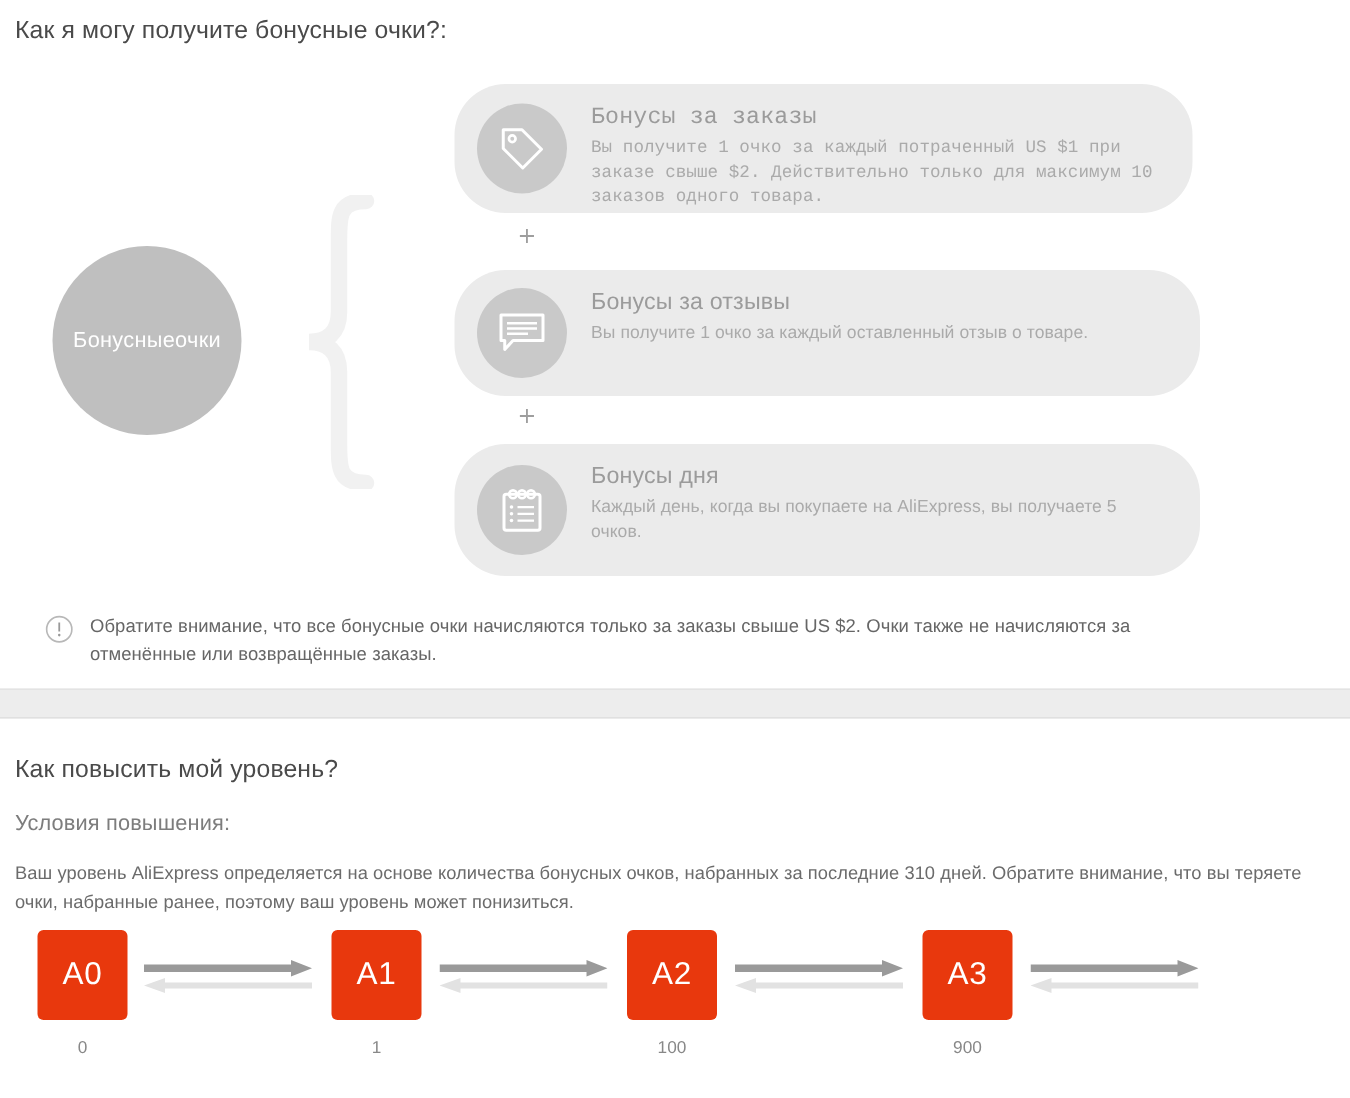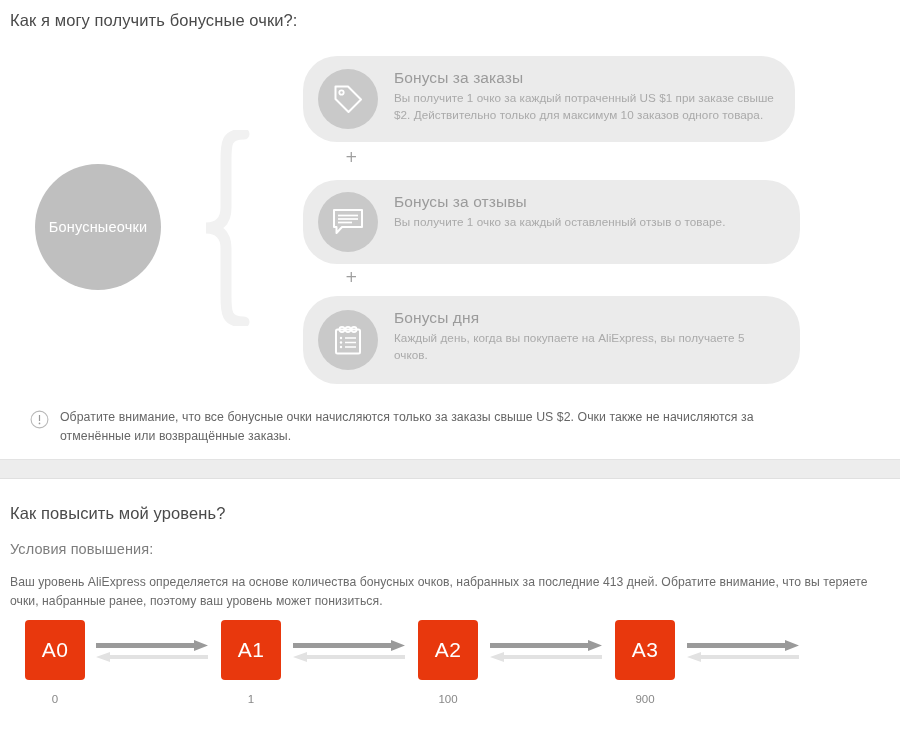--- a/index.html
+++ b/index.html
@@ -63,21 +63,21 @@
   }
   #brace svg { display: block; }
 
   
   .card {
     position: absolute;
     background: #ebebeb;
     border-radius: 34px;
     box-sizing: border-box;
   }
-  #card-orders  { left: 303px; top: 56px;  width: 492px; height: 86px; }
+  #card-orders  { left: 303px; top: 56px;  width: 492px; height: 86px; font-family: Liberation Mono, monospace; }
   #card-reviews { left: 303px; top: 180px; width: 497px; height: 84px; }
   #card-daily   { left: 303px; top: 296px; width: 497px; height: 88px; }
 
   .card-icon {
     position: absolute;
     left: 15px;
     top: 50%;
     transform: translateY(-50%);
     width: 60px; height: 60px;
     border-radius: 50%;
@@ -214,21 +214,21 @@
     top: 20px;
     height: 22px;
   }
   .level-arrow svg { display: block; }
 </style>
 </head>
 <body>
 
 <div id="section-earn">
 
-  <div class="section-heading" id="heading-earn">Как я могу получить бонусные очки?:</div>
+  <div class="section-heading" id="heading-earn">Как я могу получите бонусные очки?:</div>
 
   <div id="bonus-circle">
     <span class="circle-label">Бонусные</span>
     <span class="circle-label">очки</span>
   </div>
 
   <div id="brace">
     <svg width="50" height="196" viewBox="0 0 50 196" fill="none" aria-hidden="true">
       <path d="M44 4 C26 4 26 14 26 30 L26 78 C26 92 18 98 6 98 C18 98 26 104 26 118 L26 166 C26 182 26 192 44 192" stroke="#f1f1f1" stroke-width="11" stroke-linecap="round" fill="none"></path>
     </svg>
@@ -300,21 +300,21 @@
 </div>
 
 <div id="divider-band"></div>
 
 <div id="section-levelup">
 
   <div class="section-heading" id="heading-levelup">Как повысить мой уровень?</div>
 
   <div id="subheading-conditions">Условия повышения:</div>
 
-  <div id="levelup-paragraph">Ваш уровень AliExpress определяется на основе количества бонусных очков, набранных за последние 413 дней. Обратите внимание, что вы теряете очки, набранные ранее, поэтому ваш уровень может понизиться.</div>
+  <div id="levelup-paragraph">Ваш уровень AliExpress определяется на основе количества бонусных очков, набранных за последние 310 дней. Обратите внимание, что вы теряете очки, набранные ранее, поэтому ваш уровень может понизиться.</div>
 
   <div id="levels-row">
 
     <div class="level-item" style="left:25px;">
       <div class="level-box">A0</div>
       <div class="level-points">0</div>
     </div>
     <div class="level-arrow" style="left:96px; width:112px;">
       <svg width="112" height="22" viewBox="0 0 112 22" fill="none" aria-hidden="true">
         <path d="M0 3 H98 V0 L112 5.5 L98 11 V8 H0 Z" fill="#9a9a9a"></path>

